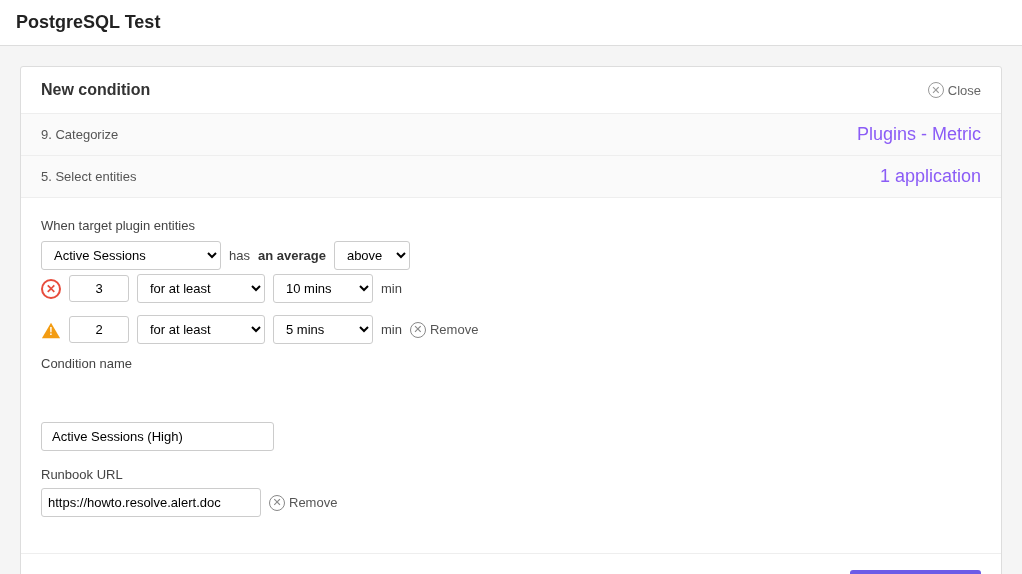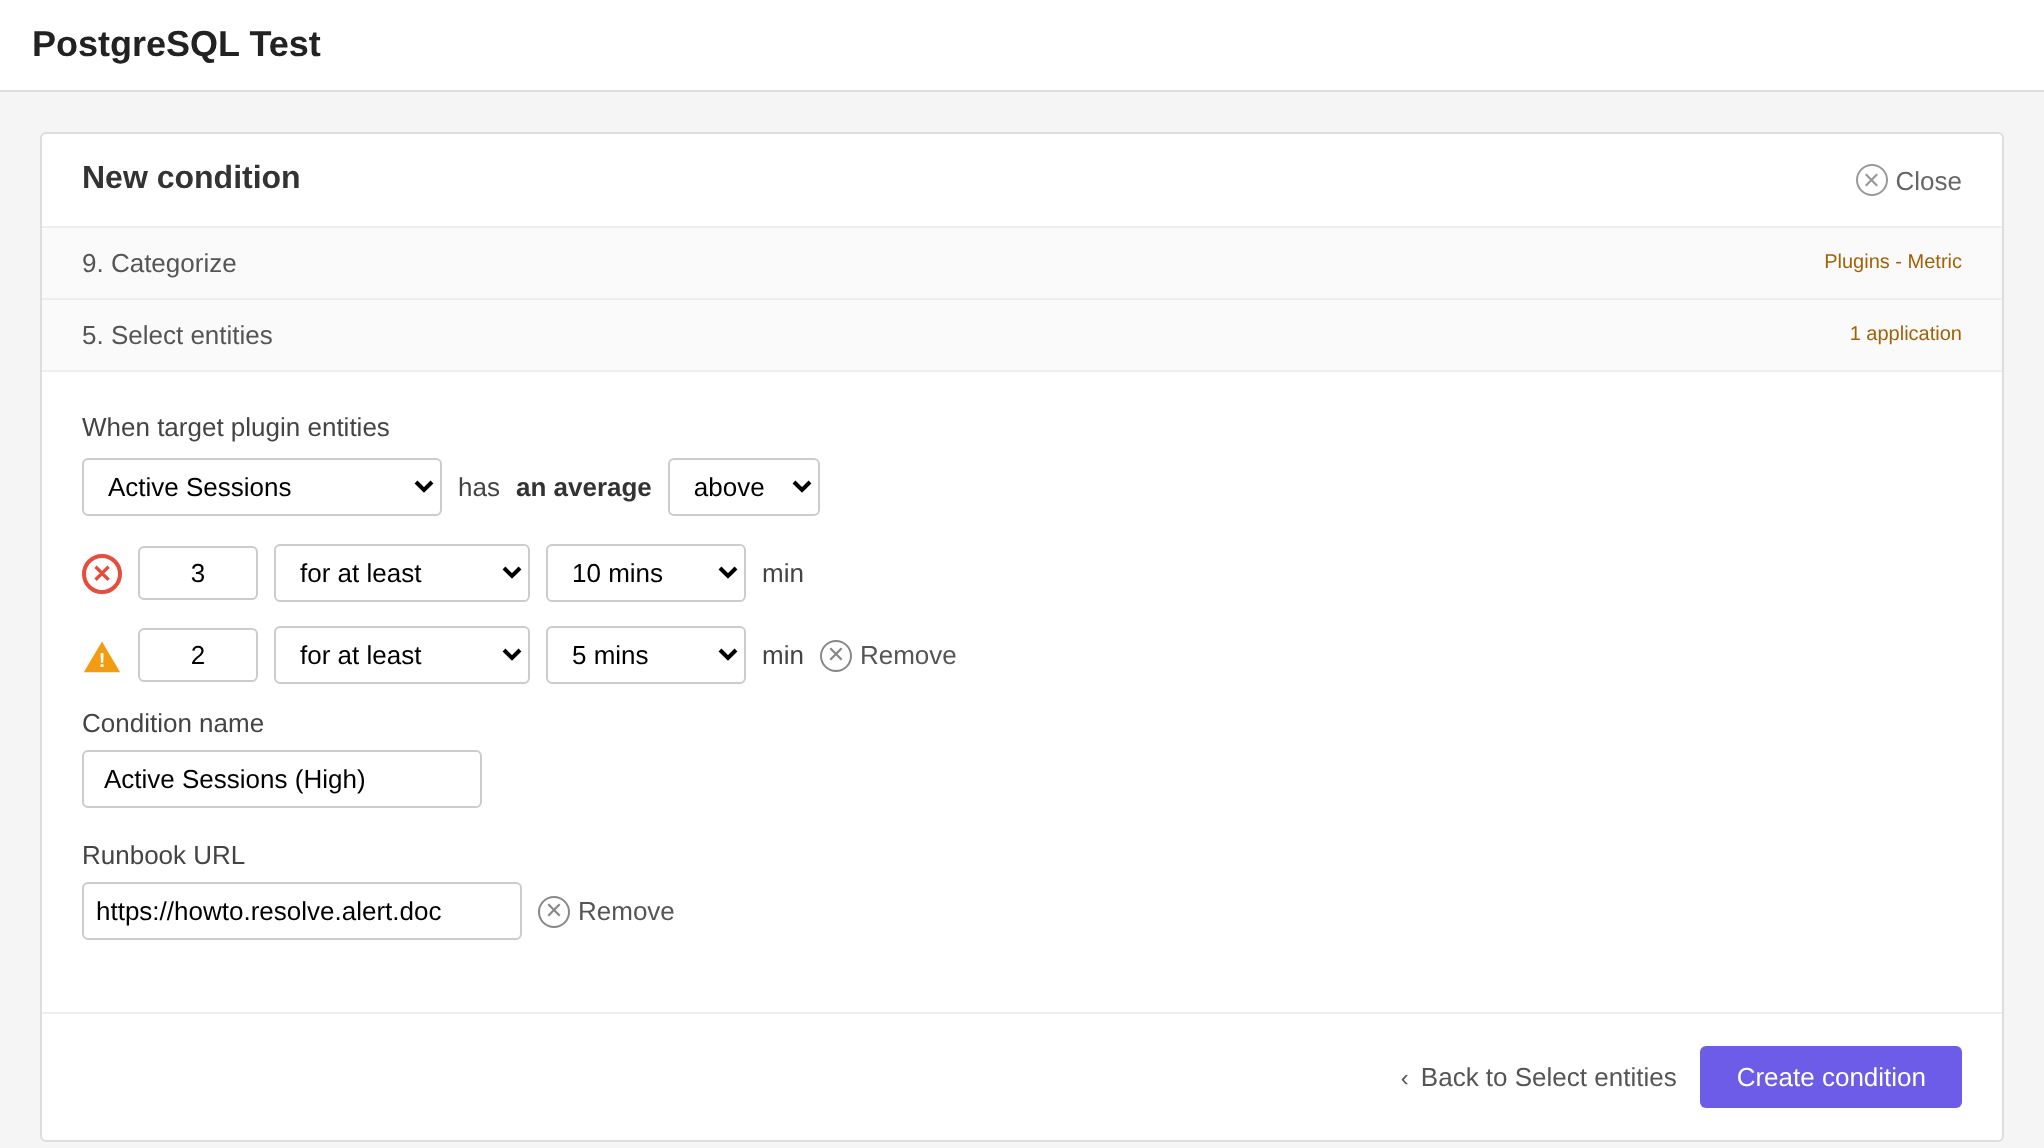--- a/index.html
+++ b/index.html
@@ -52,22 +52,22 @@
       align-items: center;
       padding: 10px 20px;
       border-bottom: 1px solid #eee;
       background: #fafafa;
     }
     .step-label {
       font-size: 13px;
       color: #555;
     }
     .step-value {
-      font-size: 10px;
-      color: #a16207;
+      font-size: 18px;
+      color: #8b5cf6;
     }
     .define-section {
       padding: 20px;
     }
     .define-section h3 {
       font-size: 15px;
       font-weight: 600;
       margin-bottom: 16px;
     }
     .target-label {
@@ -78,21 +78,21 @@
     .threshold-row {
       display: flex;
       align-items: center;
       gap: 8px;
       margin-bottom: 12px;
     }
     .metric-select-wrap {
       display: flex;
       align-items: center;
       gap: 8px;
-      margin-bottom: 14px;
+      margin-bottom: 4px;
     }
     select {
       border: 1px solid #ccc;
       border-radius: 3px;
       padding: 5px 8px;
       font-size: 13px;
       background: #fff;
       cursor: pointer;
       appearance: auto;
     }
@@ -171,25 +171,26 @@
     }
     .form-group {
       margin-bottom: 16px;
     }
     .form-label {
       font-size: 13px;
       color: #444;
       margin-bottom: 6px;
     }
     .text-input {
-      width: 200px;
+      width: 233px;
       border: 1px solid #ccc;
       border-radius: 3px;
       padding: 6px 10px;
       font-size: 13px;
+      margin-top: 45px;
     }
     .url-input {
       width: 220px;
       border: 1px solid #ccc;
       border-radius: 3px;
       padding: 6px 6px;
       font-size: 13px;
     }
     .remove-url-row {
       display: flex;

